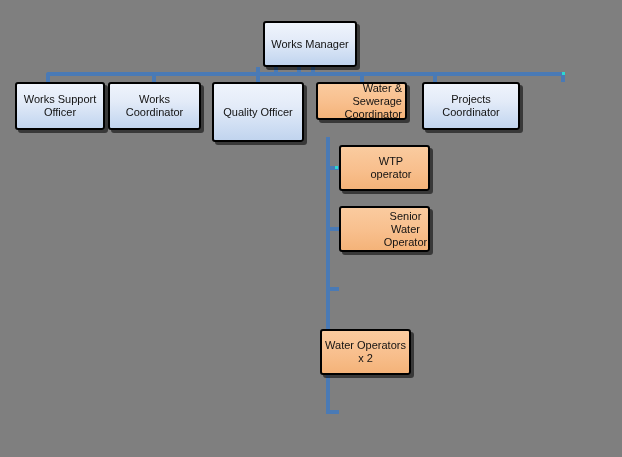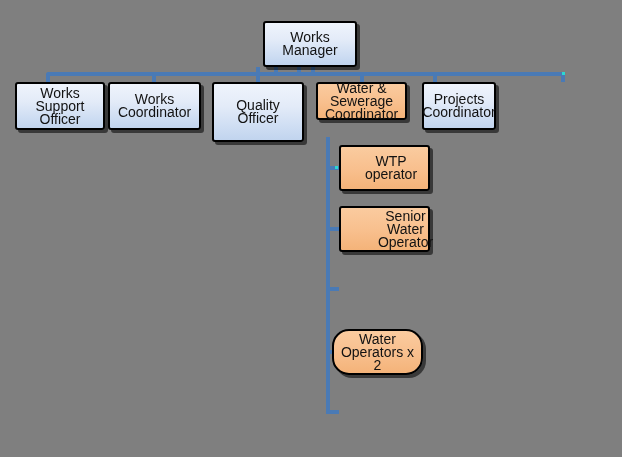--- a/index.html
+++ b/index.html
@@ -17,21 +17,21 @@
     border-radius:3px;
     box-shadow:3px 3px 0 rgba(0,0,0,0.55);
     display:flex;
     align-items:center;
     justify-content:center;
     text-align:center;
     padding:2px 3px;
     cursor:default;
   }
   .node .lbl{
-    font-size:14px;
+    font-size:11px;
     line-height:13px;
     color:#121212;
   }
   .blue{
     background:linear-gradient(180deg,#eff4fc 0%,#e3ebf8 40%,#cfdef3 75%,#c1d4ee 100%);
   }
   .orange{
     background:linear-gradient(180deg,#facb9f 0%,#f8bf8d 55%,#f4b379 100%);
   }
   .conn{
@@ -80,30 +80,30 @@
 
   <div class="node blue" style="left:15px;top:82px;width:90px;height:48px;justify-content:flex-end;">
     <span class="lbl">Works Support Officer</span>
   </div>
   <div class="node blue" style="left:108px;top:82px;width:93px;height:48px;align-items:center;">
     <span class="lbl">Works Coordinator</span>
   </div>
   <div class="node blue" style="left:212px;top:82px;width:92px;height:60px;">
     <span class="lbl">Quality Officer</span>
   </div>
-  <div class="node orange" style="left:316px;top:82px;width:91px;height:38px;">
+  <div class="node orange" style="left:316px;top:82px;width:91px;height:38px;text-align:right;">
     <span class="lbl">Water &amp; Sewerage Coordinator</span>
   </div>
-  <div class="node blue" style="left:422px;top:82px;width:74px;height:48px;">
+  <div class="node blue" style="left:422px;top:82px;width:98px;height:48px;">
     <span class="lbl">Projects Coordinator</span>
   </div>
 
   <div class="node orange" style="left:339px;top:145px;width:91px;height:46px;padding-left:16px;">
     <span class="lbl">WTP operator</span>
   </div>
   <div class="node orange" style="left:339px;top:206px;width:91px;height:46px;padding-left:45px;">
     <span class="lbl">Senior Water Operator</span>
   </div>
-  <div class="node orange" style="left:332px;top:329px;width:91px;height:46px;border-radius:17px;">
+  <div class="node orange" style="left:320px;top:329px;width:91px;height:46px;">
     <span class="lbl">Water Operators x 2</span>
   </div>
 
 </div>
 
 </body></html>

